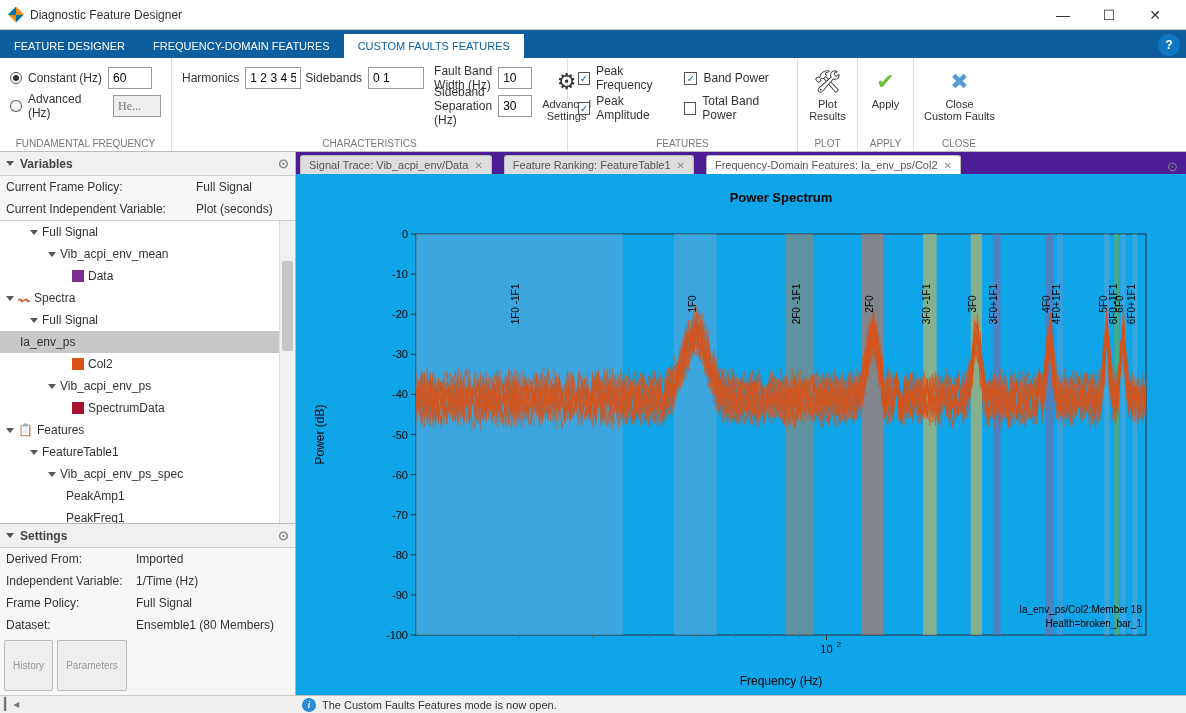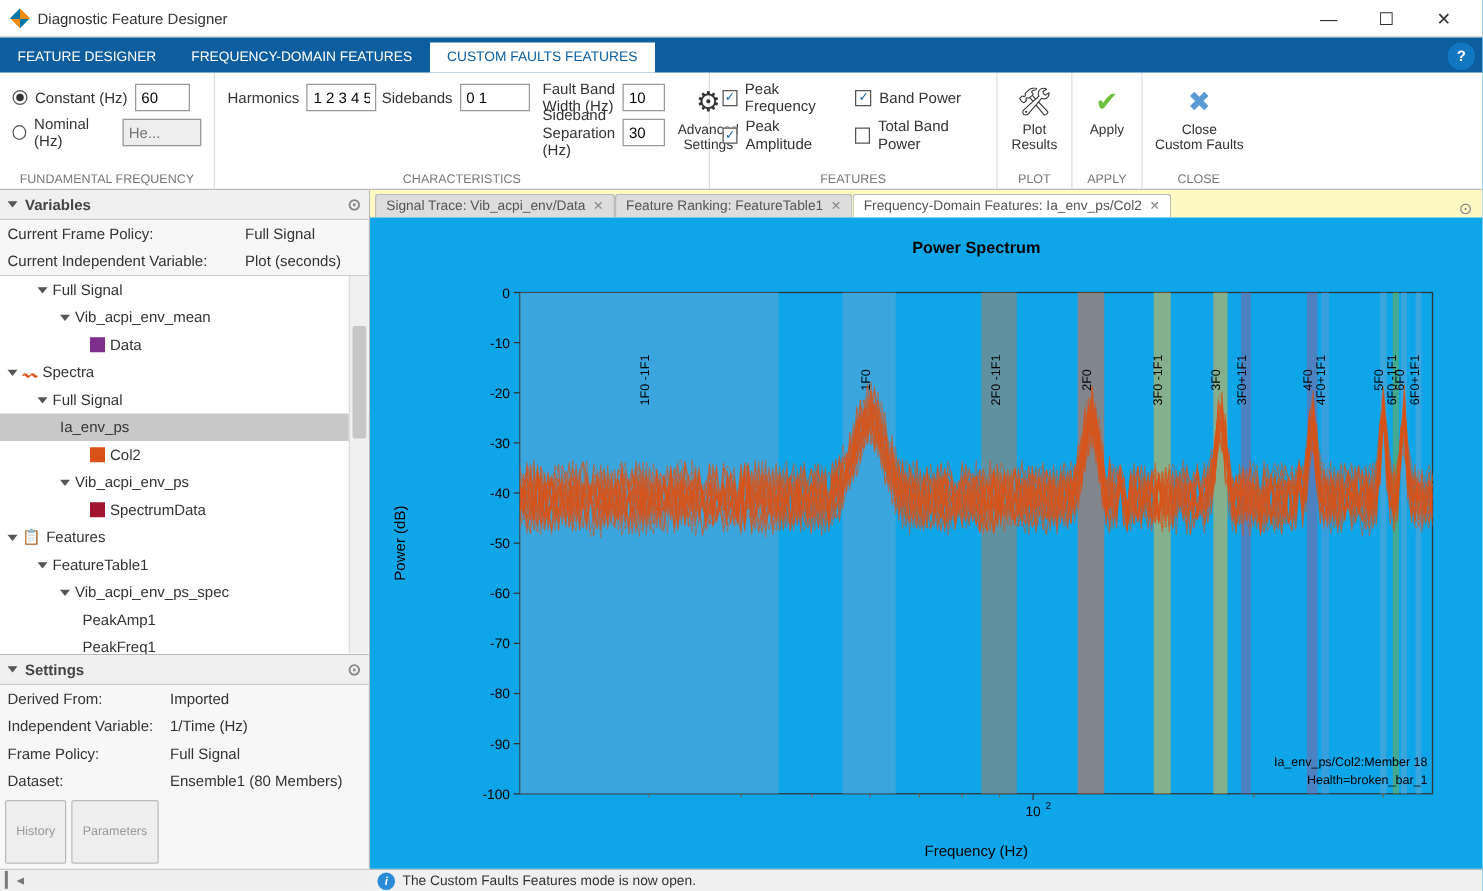--- a/index.html
+++ b/index.html
@@ -35,21 +35,21 @@
   .tree .sbar{position:absolute;right:0;top:0;bottom:0;width:16px;background:#f0f0f0;border-left:1px solid #ddd}
   .tree .sbar .thumb{position:absolute;left:2px;right:2px;top:40px;height:90px;background:#c6c6c6;border-radius:2px}
   .node{display:flex;align-items:center;height:22px;padding-left:6px;gap:4px}
   .node.sel{background:#c8c8c8}
   .tri{width:0;height:0;border-left:4px solid transparent;border-right:4px solid transparent;border-top:5px solid #555}
   .swatch{width:12px;height:12px}
   .side .details{border-top:1px solid #bbb}
   .btns{padding:4px;display:flex;gap:4px}
   .btns button{border:1px solid #bbb;background:#eee;color:#999;padding:19px 8px;border-radius:2px;font-size:10px}
   .main{flex:1;display:flex;flex-direction:column;background:#fff}
-  .doctabs{height:22px;background:#fef9c3;display:flex;align-items:flex-end;padding-left:4px;gap:0}
+  .doctabs{height:22px;background:#4c1d95;display:flex;align-items:flex-end;padding-left:4px;gap:12px}
   .dtab{padding:3px 8px;border:1px solid #bbb;border-bottom:none;background:#ddd;font-size:11px;color:#555;display:flex;align-items:center;gap:6px;border-radius:3px 3px 0 0;white-space:nowrap}
   .dtab.active{background:#fff}
   .dtab .x{color:#888;font-size:10px}
   .doctabs .gear{margin-left:auto;margin-right:8px;color:#888}
   .plot{flex:1;position:relative;background:#0ea5e9}
   svg{position:absolute;inset:0;width:100%;height:100%}
   .status{height:18px;background:#f0f0f0;border-top:1px solid #bbb;display:flex;align-items:center;padding:0 6px;gap:6px;font-size:11px}
   .info-ic{width:14px;height:14px;border-radius:50%;background:#2a8cd6;color:#fff;display:flex;align-items:center;justify-content:center;font-size:9px;font-style:italic;font-weight:bold}
   .scrollstub{height:16px;background:#efefef;border-top:1px solid #ccc;display:flex;align-items:center;padding:0 4px;color:#777;width:296px}
   .bottom{display:flex}
@@ -75,22 +75,22 @@
 <div class="ribbon">
   <div class="rgroup" style="width:172px">
     <div class="body" style="flex-direction:column;gap:4px">
       <div class="formrow">
         <span class="radio checked"></span>
         <span>Constant (Hz)</span>
         <input class="txt" style="width: 44px;" value="60">
       </div>
       <div class="formrow">
         <span class="radio"></span>
-        <span>Nominal (Hz)</span>
-        <input class="txt" disabled="" style="width: 63px; background: rgb(238, 238, 238); color: rgb(153, 153, 153);" placeholder="He...">
+        <span>Advanced (Hz)</span>
+        <input class="txt" disabled="" style="width: 48px; background: rgb(238, 238, 238); color: rgb(153, 153, 153); font-family: Liberation Serif, serif;" placeholder="He...">
       </div>
     </div>
     <div class="label">FUNDAMENTAL FREQUENCY</div>
   </div>
   <div class="rgroup" style="width:396px">
     <div class="body">
       <div style="display:flex;flex-direction:row;gap:4px">
         <div class="formrow">
             <span>Harmonics</span>
             <input class="txt" style="width: 56px;" value="1 2 3 4 5">
@@ -204,21 +204,21 @@
         </div>
       <div class="node" style="padding-left:6px">
           <span class="tri"></span>
           <span style="color:#d95319">〰</span>
           <span>Spectra</span>
         </div>
       <div class="node" style="padding-left:30px">
           <span class="tri"></span>
           <span>Full Signal</span>
         </div>
-      <div class="node sel" style="padding-left:48px">
+      <div class="node sel" style="padding-left:20px">
           <span>Ia_env_ps</span>
         </div>
       <div class="node" style="padding-left:72px">
           <span class="swatch" style="background:#d95319"></span>
           <span>Col2</span>
         </div>
       <div class="node" style="padding-left:48px">
           <span class="tri"></span>
           <span>Vib_acpi_env_ps</span>
         </div>

